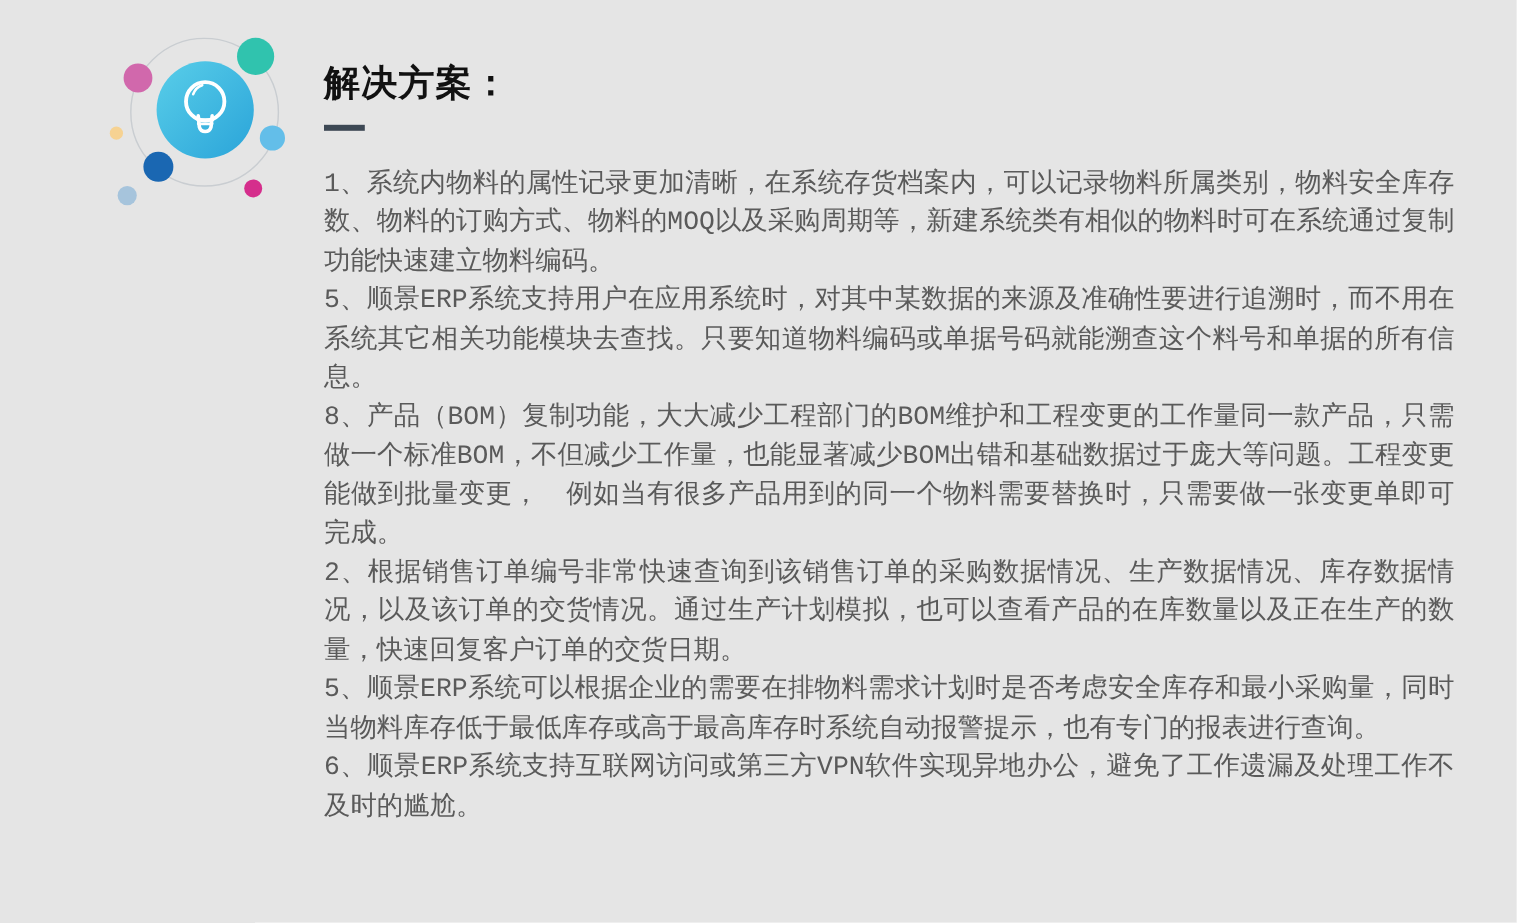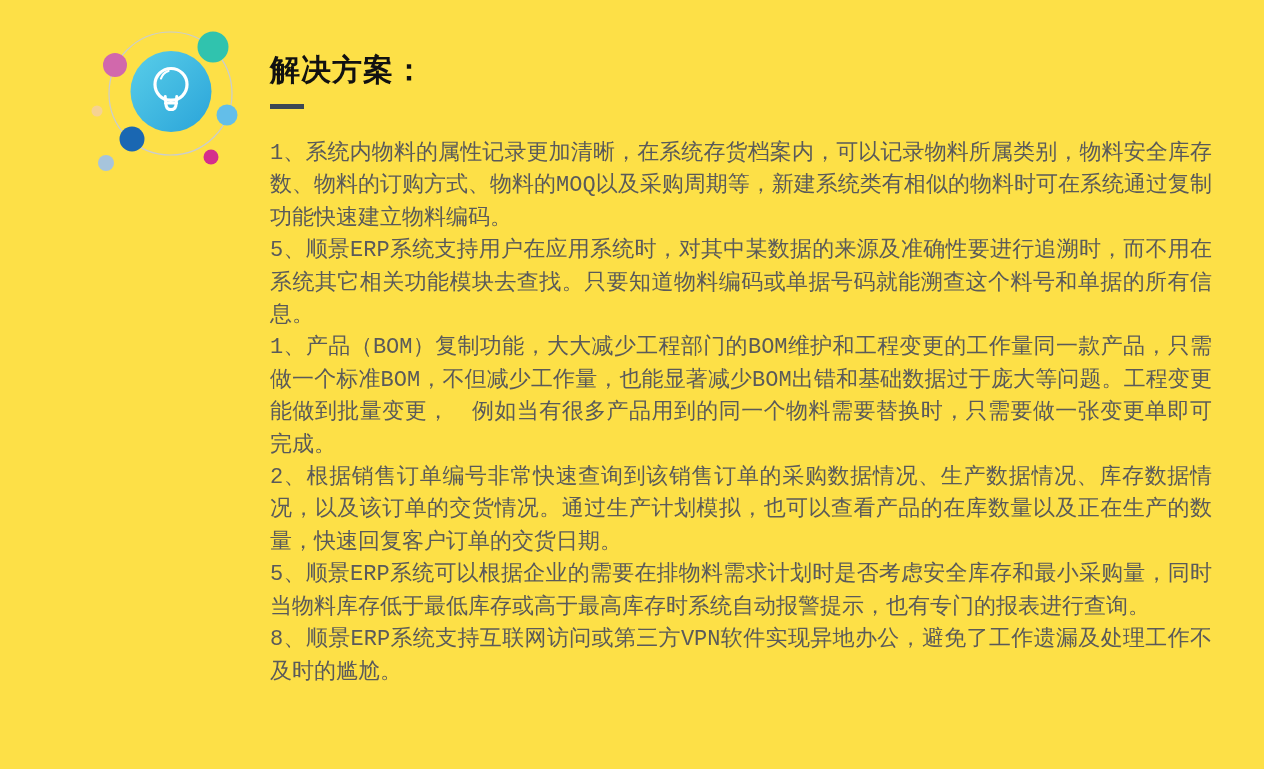--- a/index.html
+++ b/index.html
@@ -1,21 +1,21 @@
 <!DOCTYPE html>
 <html lang="zh"><head>
 <meta charset="utf-8">
 <style>
   * { margin: 0; padding: 0; box-sizing: border-box; }
   html, body { background: #ffffff; }
   .page {
     position: relative;
     width: 1264px;
     height: 769px;
-    background: #fde047;
+    background: #e5e5e5;
     overflow: hidden;
     font-family: "Liberation Sans", "DejaVu Sans", sans-serif;
   }
   .deco {
     position: absolute;
     left: 78px;
     top: 18px;
     width: 175px;
     height: 180px;
   }
@@ -83,20 +83,20 @@
       <circle cx="133" cy="139" r="7.5" fill="#D52E8C"></circle>
     </svg>
   </div>
 
   <main class="content">
     <h1 class="title">解决方案：</h1>
     <div class="dash"></div>
     <div class="items">
       <p>1、系统内物料的属性记录更加清晰，在系统存货档案内，可以记录物料所属类别，物料安全库存数、物料的订购方式、物料的MOQ以及采购周期等，新建系统类有相似的物料时可在系统通过复制功能快速建立物料编码。</p>
       <p>5、顺景ERP系统支持用户在应用系统时，对其中某数据的来源及准确性要进行追溯时，而不用在系统其它相关功能模块去查找。只要知道物料编码或单据号码就能溯查这个料号和单据的所有信息。</p>
-      <p>1、产品（BOM）复制功能，大大减少工程部门的BOM维护和工程变更的工作量同一款产品，只需做一个标准BOM，不但减少工作量，也能显著减少BOM出错和基础数据过于庞大等问题。工程变更能做到批量变更，　例如当有很多产品用到的同一个物料需要替换时，只需要做一张变更单即可完成。</p>
+      <p>8、产品（BOM）复制功能，大大减少工程部门的BOM维护和工程变更的工作量同一款产品，只需做一个标准BOM，不但减少工作量，也能显著减少BOM出错和基础数据过于庞大等问题。工程变更能做到批量变更，　例如当有很多产品用到的同一个物料需要替换时，只需要做一张变更单即可完成。</p>
       <p>2、根据销售订单编号非常快速查询到该销售订单的采购数据情况、生产数据情况、库存数据情况，以及该订单的交货情况。通过生产计划模拟，也可以查看产品的在库数量以及正在生产的数量，快速回复客户订单的交货日期。</p>
       <p>5、顺景ERP系统可以根据企业的需要在排物料需求计划时是否考虑安全库存和最小采购量，同时当物料库存低于最低库存或高于最高库存时系统自动报警提示，也有专门的报表进行查询。</p>
-      <p>8、顺景ERP系统支持互联网访问或第三方VPN软件实现异地办公，避免了工作遗漏及处理工作不及时的尴尬。</p>
+      <p>6、顺景ERP系统支持互联网访问或第三方VPN软件实现异地办公，避免了工作遗漏及处理工作不及时的尴尬。</p>
     </div>
   </main>
 
 </div>
 
 </body></html>

